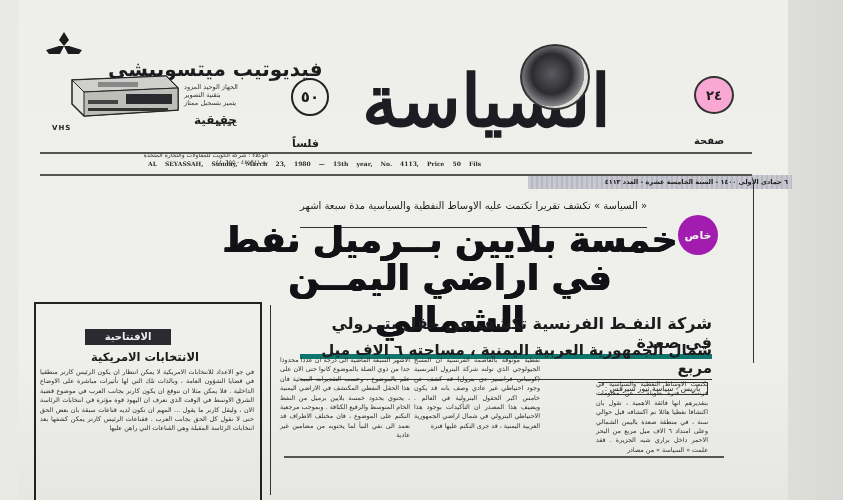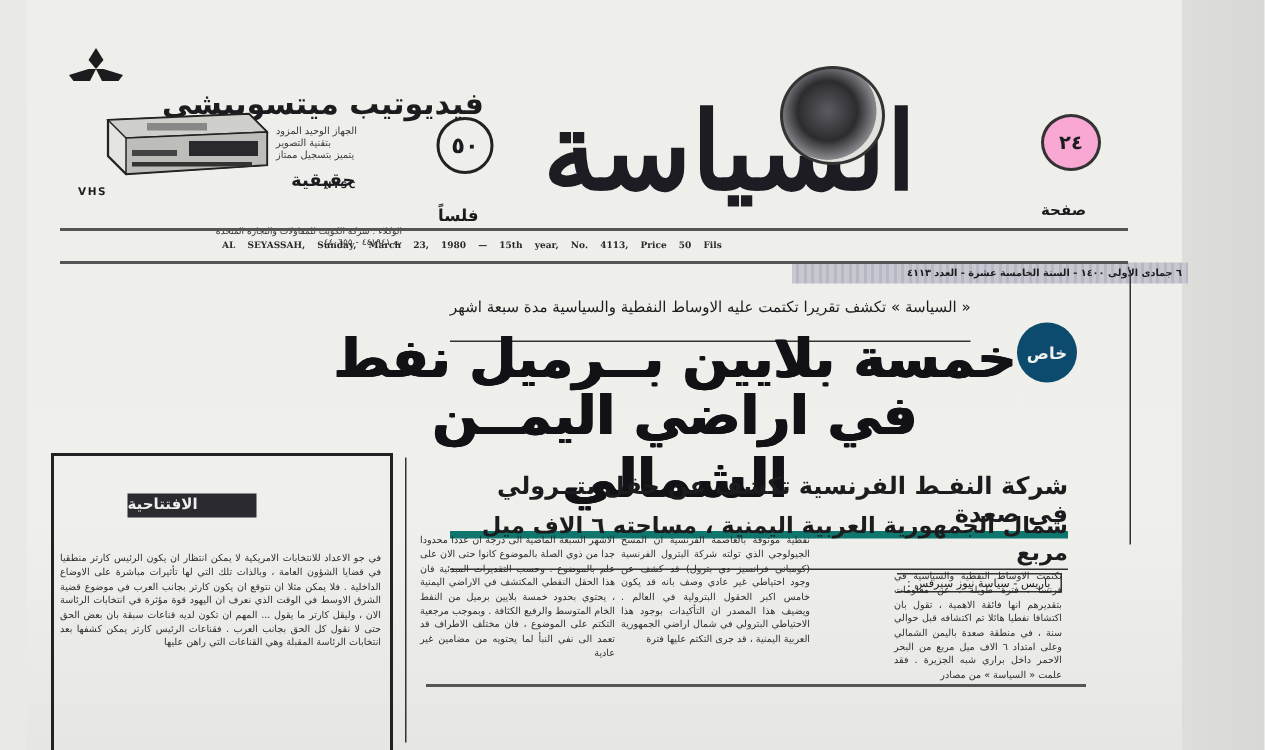--- a/index.html
+++ b/index.html
@@ -28,31 +28,31 @@
   .masthead-title { position:absolute; left:362px; top:42px; font-size:72px; font-weight:bold; line-height:80px; letter-spacing:-2px; font-family:"DejaVu Serif", serif; color:#1c1c22; }
   .eagle-emblem { position:absolute; left:520px; top:44px; width:66px; height:62px; border:2px solid #333; border-radius:50%; background: radial-gradient(circle at 45% 45%, #5a5a60 0%, #2c2c30 40%, #8a8a8e 65%, #e0e0dc 66%); }
   .page-circle { position:absolute; left:694px; top:76px; width:36px; height:34px; border:2px solid #333; border-radius:50%; background:#f9a8d4; display:flex; align-items:center; justify-content:center; font-weight:bold; font-size:13px; }
   .page-label { position:absolute; left:694px; top:116px; font-size:10px; font-weight:bold; }
   
   .rule { position:absolute; left:40px; width:712px; background:#555; }
   .dateline-en { position:absolute; left:148px; top:160px; font-family:"DejaVu Serif", serif; font-size:6px; font-weight:bold; color:#2a2a2a; word-spacing:6px; white-space:nowrap; }
   .dateline-ar { position:absolute; left:528px; top:156px; width:264px; height:14px; background: repeating-linear-gradient(90deg, #c8c8d0 0 3px, #b8b8c4 3px 5px); font-size:6.5px; font-weight:bold; line-height:14px; text-align:right; padding-right:4px; box-sizing:border-box; }
   
   .kicker { position:absolute; left:300px; top:181px; font-size:10px; font-weight:normal; border-bottom:1px solid #333; padding-bottom:16px; white-space:nowrap; }
-  .exclusive-badge { position:absolute; left:678px; top:196px; width:40px; height:40px; border-radius:50%; background:#0c4a6e; color:#f2f2f0; display:flex; align-items:center; justify-content:center; font-size:11px; font-weight:bold; }
+  .exclusive-badge { position:absolute; left:678px; top:196px; width:40px; height:40px; border-radius:50%; background:#a21caf; color:#f2f2f0; display:flex; align-items:center; justify-content:center; font-size:11px; font-weight:bold; }
   .vline-right { position:absolute; left:753px; top:180px; width:1px; height:183px; background:#333; }
   .headline { position:absolute; left:220px; width:460px; font-size:36px; font-weight:900; line-height:42px; text-align:center; color:#121216; letter-spacing:1px; text-shadow:0.6px 0 0 #121216, -0.6px 0 0 #121216; }
   .headline.l1 { top:200px; }
   .headline.l2 { top:238px; }
   .sub1 { position:absolute; left:300px; top:295px; width:412px; font-size:16px; font-weight:bold; text-align:right; border-bottom:5px solid #0f766e; padding-bottom:2px; }
   .sub2 { position:absolute; left:300px; top:322px; width:412px; font-size:15px; font-weight:bold; text-align:right; border-bottom:1.5px solid #333; padding-bottom:2px; }
   .vline-mid { position:absolute; left:270px; top:305px; width:1px; height:190px; background:#333; }
   
   .opinion-box { position:absolute; left:34px; top:302px; width:228px; height:198px; border:2px solid #222; border-bottom:none; box-sizing:border-box; }
-  .opinion-tag { position:absolute; left:85px; top:310px; width:86px; height:16px; background:#2a2a30; color:#eee; font-size:10px; font-weight:bold; text-align:left; line-height:16px; }
+  .opinion-tag { position:absolute; left:85px; top:310px; width:86px; height:16px; background:#2a2a30; color:#eee; font-size:10px; font-weight:bold; text-align:center; line-height:16px; }
   .opinion-title { position:absolute; left:40px; top:330px; width:210px; font-size:11.5px; font-weight:bold; line-height:16px; text-align:center; }
   .body-text { position:absolute; font-size:6.4px; line-height:9.4px; text-align:justify; color:#2c2c2c; direction:rtl; }
   .col-a { left:40px; top:368px; width:214px; }
   .col-b { left:280px; top:356px; width:130px; }
   .col-c { left:414px; top:356px; width:126px; }
   .col-d { left:596px; top:380px; width:112px; }
   .byline { position:absolute; left:598px; top:363px; width:110px; border:1px solid #333; border-left:none; font-size:7.5px; font-weight:normal; text-align:center; padding:1px 3px; box-sizing:border-box; }
   .bottom-rule { position:absolute; left:284px; top:456px; width:440px; height:2px; background:#555; }
 </style>
 </head>
@@ -112,14 +112,15 @@
 
 <div class="byline rtl">باريس - سياسة نيوز سيرفس :</div>
 <div class="body-text col-d">تكتمت الاوساط النفطية والسياسية في فرنسا ، فترة طويلة ، عن معلومات بتقديرهم انها فائقة الاهمية ، تقول بان اكتشافا نفطيا هائلا تم اكتشافه قبل حوالي سنة ، في منطقة صعدة باليمن الشمالي وعلى امتداد ٦ الاف ميل مربع من البحر الاحمر داخل براري شبه الجزيرة . فقد علمت « السياسة » من مصادر</div>
 <div class="body-text col-c">نفطية موثوقة بالعاصمة الفرنسية ان المسح الجيولوجي الذي تولته شركة البترول الفرنسية (كومباني فرانسيز دي بترول) قد كشف عن وجود احتياطي غير عادي وصف بانه قد يكون خامس اكبر الحقول البترولية في العالم . ويضيف هذا المصدر ان التأكيدات بوجود هذا الاحتياطي البترولي في شمال اراضي الجمهورية العربية اليمنية ، قد جرى التكتم عليها فترة</div>
 <div class="body-text col-b">الاشهر السبعة الماضية الى درجة ان عددا محدودا جدا من ذوي الصلة بالموضوع كانوا حتى الان على علم بالموضوع . وحسب التقديرات المبدئية فان هذا الحقل النفطي المكتشف في الاراضي اليمنية ، يحتوي بحدود خمسة بلايين برميل من النفط الخام المتوسط والرفيع الكثافة . وبموجب مرجعية التكتم على الموضوع ، فان مختلف الاطراف قد تعمد الى نفي النبأ لما يحتويه من مضامين غير عادية</div>
 <div class="bottom-rule"></div>
 
 <div class="opinion-box"></div>
 <div class="opinion-tag rtl">الافتتاحية</div>
 <div class="opinion-title rtl">
+  <div>الانتخابات الامريكية</div>
 </div>
 <div class="body-text col-a">في جو الاعداد للانتخابات الامريكية لا يمكن انتظار ان يكون الرئيس كارتر منطقيا في قضايا الشؤون العامة ، وبالذات تلك التي لها تأثيرات مباشرة على الاوضاع الداخلية . فلا يمكن مثلا ان نتوقع ان يكون كارتر بجانب العرب في موضوع قضية الشرق الاوسط في الوقت الذي نعرف ان اليهود قوة مؤثرة في انتخابات الرئاسة الان ، وليقل كارتر ما يقول ... المهم ان تكون لديه قناعات سبقة بان بعض الحق حتى لا نقول كل الحق بجانب العرب . فقناعات الرئيس كارتر يمكن كشفها بعد انتخابات الرئاسة المقبلة وهي القناعات التي راهن عليها</div>
 
 </body></html>

